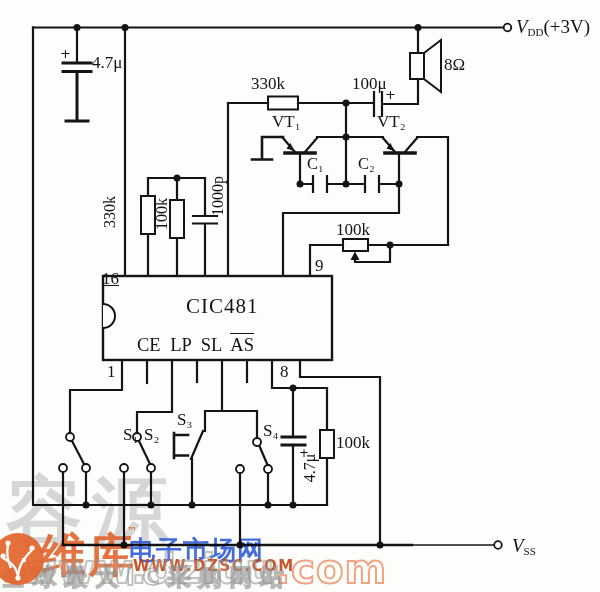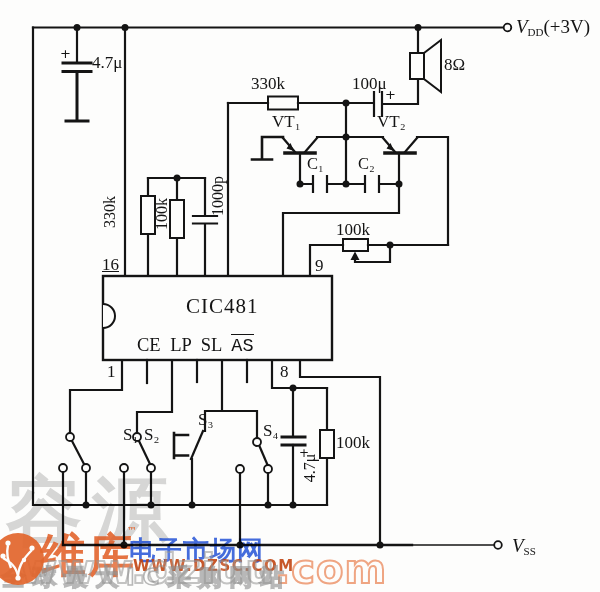--- a/index.html
+++ b/index.html
@@ -4,21 +4,21 @@
 <style>
   html,body{margin:0;padding:0;background:#ffffff;}
   #stage{position:relative;width:600px;height:592px;background:#fdfdfc;overflow:hidden;
          font-family:"Liberation Serif","DejaVu Serif",serif;color:#141414;}
   #wires{position:absolute;left:0;top:0;z-index:1;}
   .lab{position:absolute;z-index:3;font-size:17px;line-height:1;white-space:nowrap;color:#141414;}
   .lab sub{font-size:11px;vertical-align:-3px;}
   .vlab{position:absolute;z-index:3;width:60px;text-align:center;font-size:16px;line-height:1;
         transform:rotate(-90deg);transform-origin:center;white-space:nowrap;color:#141414;}
   .plus{font-size:13px;font-family:"DejaVu Sans",sans-serif;}
-  .ovl{border-top:1.6px solid #141414;padding-top:1px;font-family:Liberation Mono, monospace;}
+  .ovl{border-top:1.6px solid #141414;padding-top:1px;}
   .icpart{letter-spacing:1px;font-size:21px;}
   .icctrl{font-size:18.5px;word-spacing:5px;}
   
   #wm{position:absolute;left:0;top:0;width:600px;height:592px;z-index:4;pointer-events:none;
       mix-blend-mode:multiply;font-family:"DejaVu Sans","Liberation Sans",sans-serif;}
   .wm{position:absolute;font-weight:bold;line-height:1;white-space:nowrap;}
   .wm-gray-brand{left:6px;top:474px;font-size:76px;letter-spacing:10px;color:#a9a9a9;opacity:.45;}
   .wm-salmon{left:174px;top:504px;font-size:29px;letter-spacing:3px;color:#e77a4e;opacity:.62;}
   .wm-weiku{left:40px;top:532px;font-size:46px;letter-spacing:2px;color:#e35c22;opacity:.85;}
   .wm-market{left:129px;top:537px;font-size:26px;letter-spacing:1px;color:#1d4ed8;opacity:.82;}
@@ -163,29 +163,29 @@
   <div class="lab" style="left:444px;top:56px;">8Ω</div>
   <div class="lab" style="left:516px;top:17px;font-size:19px;"><i>V</i><sub>DD</sub><span>(+3V)</span></div>
   <div class="lab" style="left:272px;top:113px;">VT₁</div>
   <div class="lab" style="left:377px;top:113px;">VT₂</div>
   <div class="lab" style="left:307px;top:156px;font-size:16.5px;">C₁</div>
   <div class="lab" style="left:358px;top:156px;font-size:16.5px;">C₂</div>
   <div class="lab" style="left:336px;top:221px;">100k</div>
   <div class="vlab" style="left:80px;top:204px;">330k</div>
   <div class="vlab" style="left:132px;top:206px;">100k</div>
   <div class="vlab" style="left:188px;top:188px;">1000p</div>
-  <div class="lab" style="left:102px;top:256px;text-decoration:underline;">16</div>
+  <div class="lab" style="left:102px;top:270px;text-decoration:underline;">16</div>
   <div class="lab" style="left:315px;top:257px;">9</div>
   <div class="lab" style="left:107px;top:363px;">1</div>
   <div class="lab" style="left:280px;top:363px;">8</div>
   <div class="lab icpart" style="left:186px;top:296px;">CIC481</div>
   <div class="lab icctrl" style="left:137px;top:336px;"><span>CE LP SL</span> <span class="ovl">AS</span></div>
   <div class="lab" style="left:78px;top:426px;margin-left:45px;">S₁</div>
   <div class="lab" style="left:144px;top:426px;">S₂</div>
-  <div class="lab" style="left:177px;top:411px;margin-left:21px;">S₃</div>
+  <div class="lab" style="left:177px;top:411px;">S₃</div>
   <div class="lab" style="left:263px;top:422px;">S₄</div>
   <div class="vlab" style="left:280px;top:460px;">4.7μ</div>
   <div class="lab plus" style="left:299px;top:447px;font-size:12px;">+</div>
   <div class="lab" style="left:336px;top:434px;">100k</div>
   <div class="lab" style="left:512px;top:536px;font-size:19px;"><i>V</i><sub>SS</sub></div>
 
   <div id="wm">
     <div class="wm wm-gray-brand">容源</div>
     <div class="wm wm-weiku">维库</div>
     <div class="wm wm-market">电子市场网</div>

